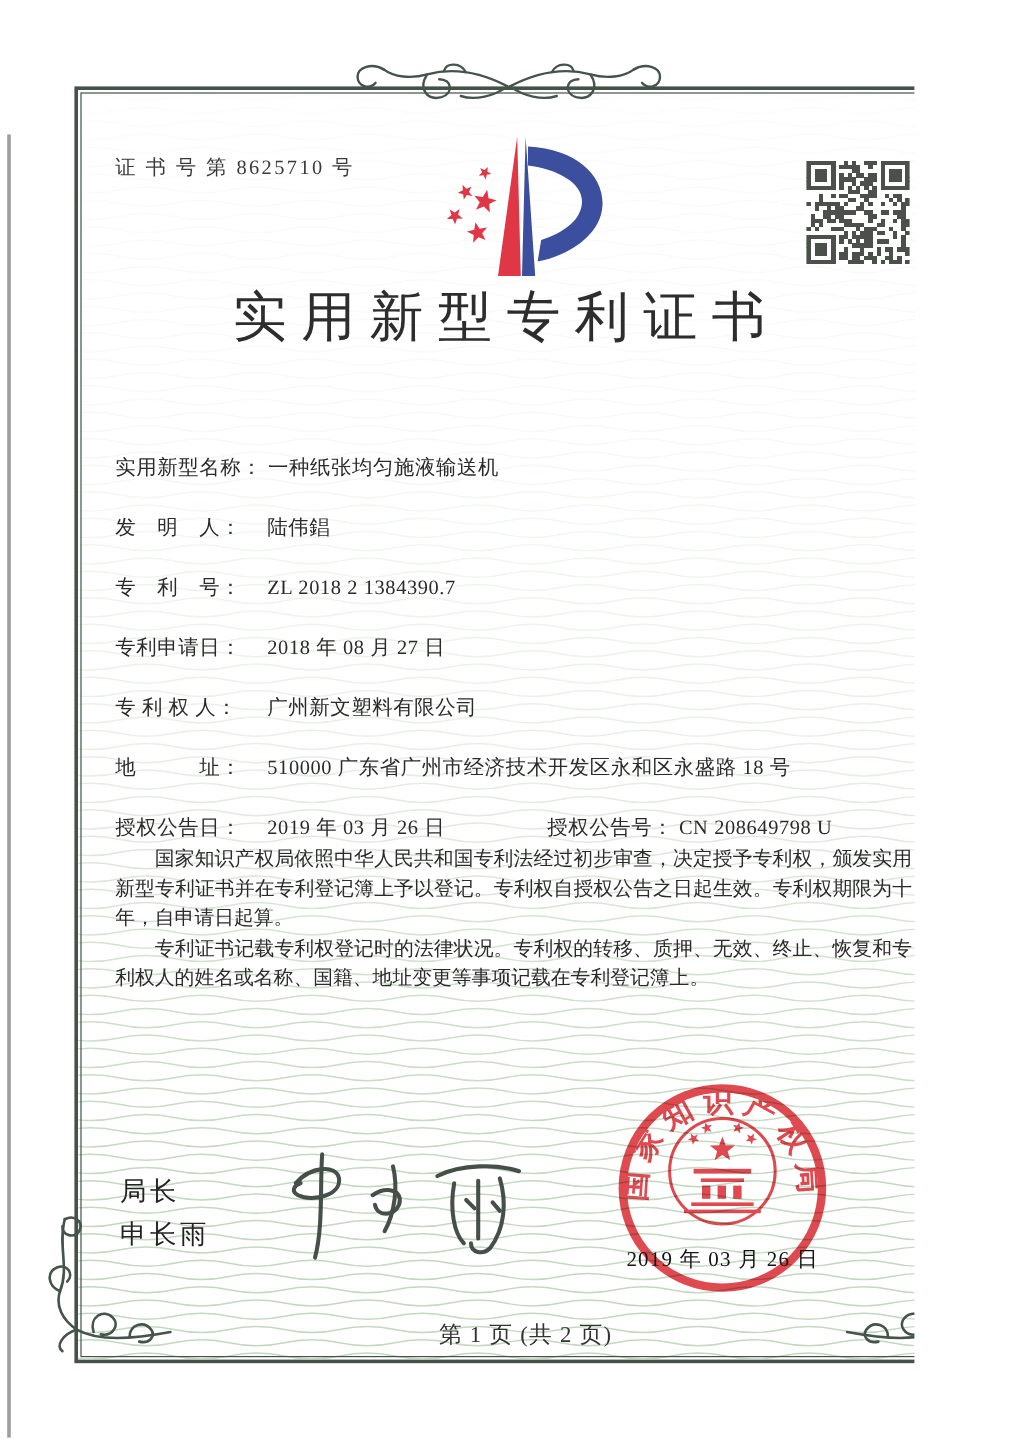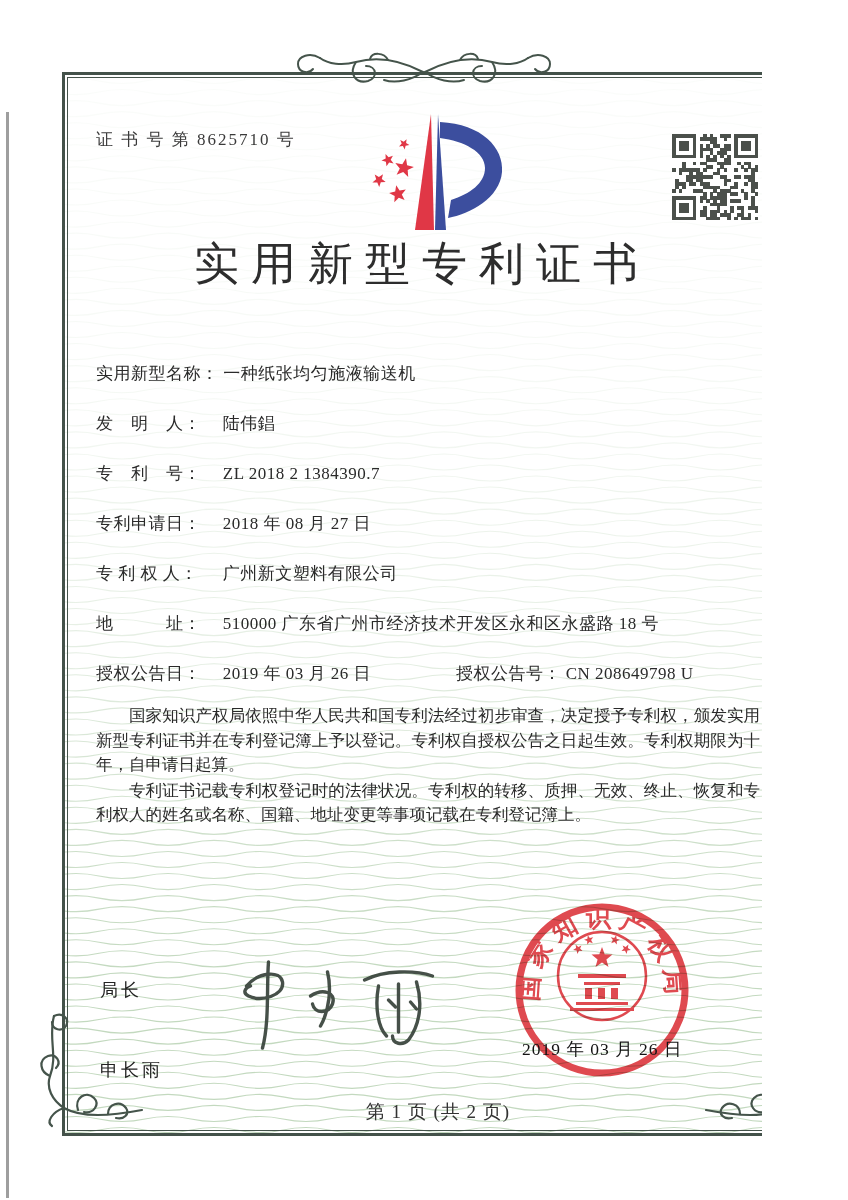--- a/index.html
+++ b/index.html
@@ -7,28 +7,28 @@
          font-family:"Liberation Serif","DejaVu Serif",serif;color:#222;}
   .edge-shadow{position:absolute;left:6px;top:112px;width:3px;height:1086px;background:#4e4e4e;opacity:.55;}
   .frame{position:absolute;left:62px;top:72px;width:720px;height:1058px;border:3px solid #44524a;}
   .frame::after{content:"";position:absolute;inset:2px;border:1px solid #44524a;}
   .waves,.fade{position:absolute;left:0;top:0;width:100%;height:100%;}
   .fade{background:linear-gradient(180deg,rgba(255,255,255,.93) 0%,rgba(255,255,255,.85) 28%,
         rgba(255,255,255,.6) 52%,rgba(255,255,255,.18) 72%,rgba(255,255,255,0) 86%);}
   .abs{position:absolute;}
   .cert-no{left:96px;top:128px;font-size:17px;letter-spacing:2px;color:#3a3a3a;}
   .title{left:62px;top:234px;width:720px;text-align:center;font-size:45px;letter-spacing:12px;color:#2d2d2d;}
-  .fields{left:96px;top:362px;width:680px;font-size:17px;color:#2a2a2a;}
+  .fields{left:96px;top:378px;width:680px;font-size:17px;color:#2a2a2a;}
   .frow{height:50px;position:relative;letter-spacing:.5px;}
   .f-label{display:inline-block;min-width:122px;}
   .pair2{position:absolute;left:360px;top:0;}
   .body-text{left:96px;top:704px;width:668px;font-size:16.5px;line-height:24.6px;
              text-align:justify;color:#2a2a2a;}
   .body-text p{margin:0 4px 1px 0;text-indent:2em;}
-  .signer{left:100px;font-size:18px;letter-spacing:3px;color:#222;}
+  .signer{left:100px;font-size:22px;letter-spacing:3px;color:#222;}
   .seal-svg{left:512px;top:900px;mix-blend-mode:multiply;opacity:.92;}
   .seal-date{left:522px;top:1037px;font-size:17.5px;letter-spacing:1px;color:#131313;z-index:6;}
   .page-no{left:78px;top:1099px;width:720px;text-align:center;font-size:19px;letter-spacing:1px;color:#333;}
   .back-note{left:0;top:1150px;width:848px;text-align:center;font-size:16.5px;letter-spacing:3px;color:#333;}
   .flip{transform:scaleX(-1);}
   svg{display:block;}
 </style>
 </head>
 <body>
 
@@ -546,21 +546,21 @@
       </span>
     </div>
   </div>
 
   <div class="abs body-text">
     <p>国家知识产权局依照中华人民共和国专利法经过初步审查，决定授予专利权，颁发实用新型专利证书并在专利登记簿上予以登记。专利权自授权公告之日起生效。专利权期限为十年，自申请日起算。</p>
     <p>专利证书记载专利权登记时的法律状况。专利权的转移、质押、无效、终止、恢复和专利权人的姓名或名称、国籍、地址变更等事项记载在专利登记簿上。</p>
   </div>
 
   <div class="abs signer" style="top:978px;">局长</div>
-  <div class="abs signer" style="top:1014px;margin-top:44px;">申长雨</div>
+  <div class="abs signer" style="top:1014px;">申长雨</div>
 
   <svg class="abs" style="left:230px;top:952px;" width="215" height="100" viewBox="0 0 210 100">
     <g stroke="#37423a" fill="none" stroke-width="3.4" stroke-linecap="round" opacity=".92">
       <path d="M36,10 C34,34 37,70 30,96"></path>
       <path d="M14,34 C26,20 48,18 50,30 C52,44 28,50 16,44 C10,41 12,36 18,34"></path>
       <path d="M95,20 C99,36 97,58 88,74"></path>
       <path d="M78,44 C90,36 104,40 100,52 C96,62 82,62 80,52"></path>
       <path d="M132,28 C152,18 182,18 200,24"></path>
       <path d="M146,34 C142,56 146,76 154,84"></path>
       <path d="M184,30 C190,50 188,72 176,88 C170,94 160,92 160,84"></path>

